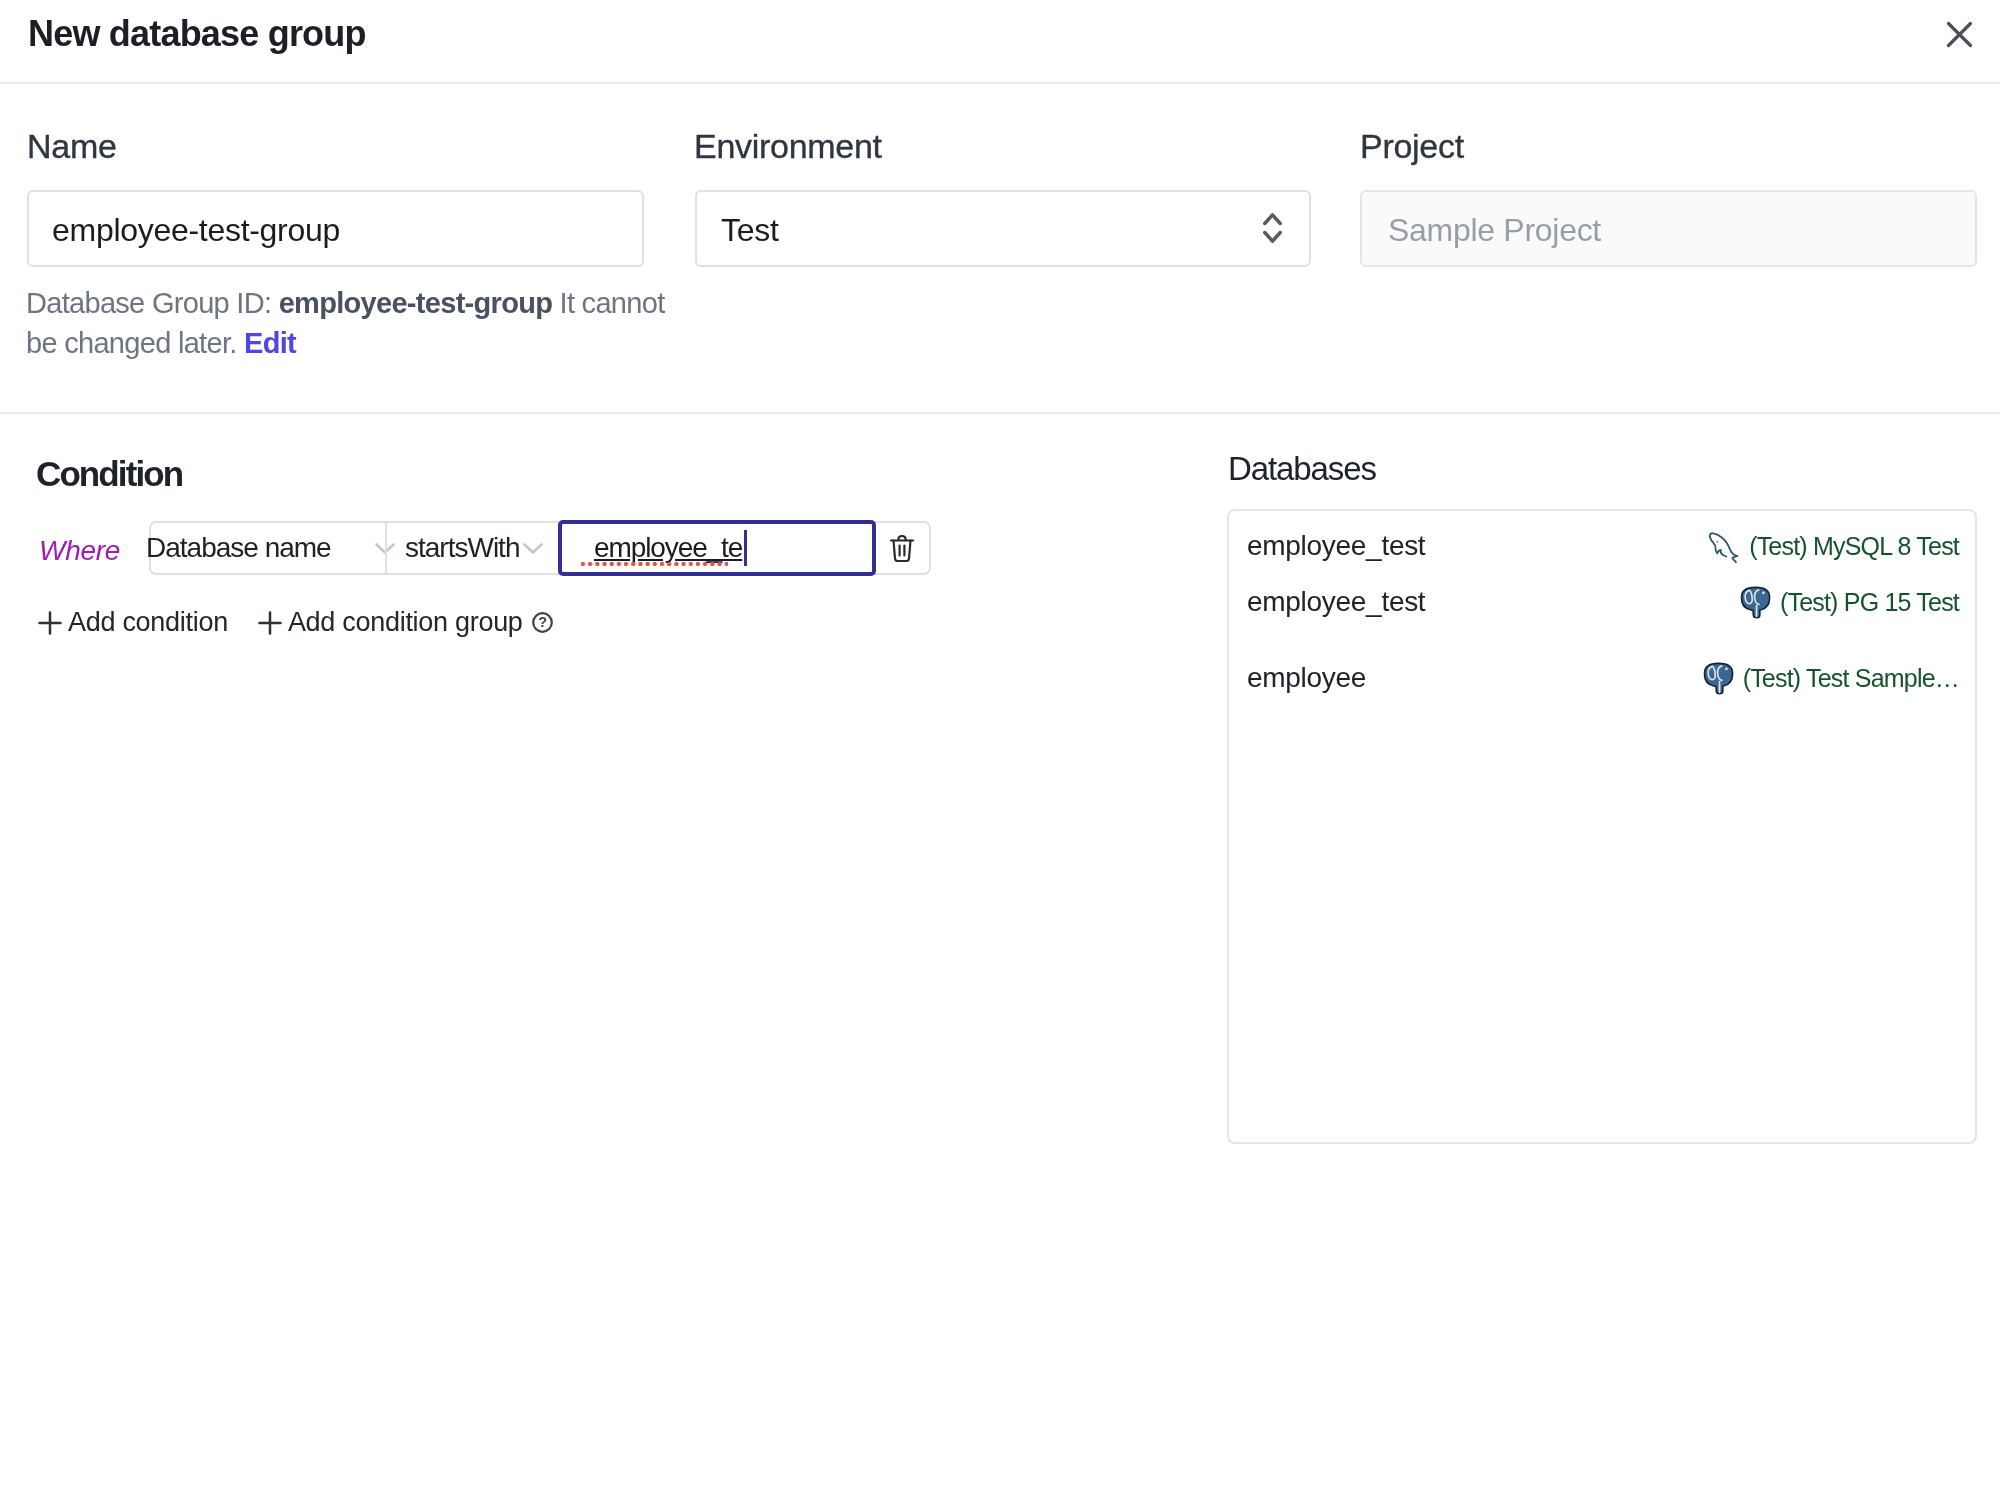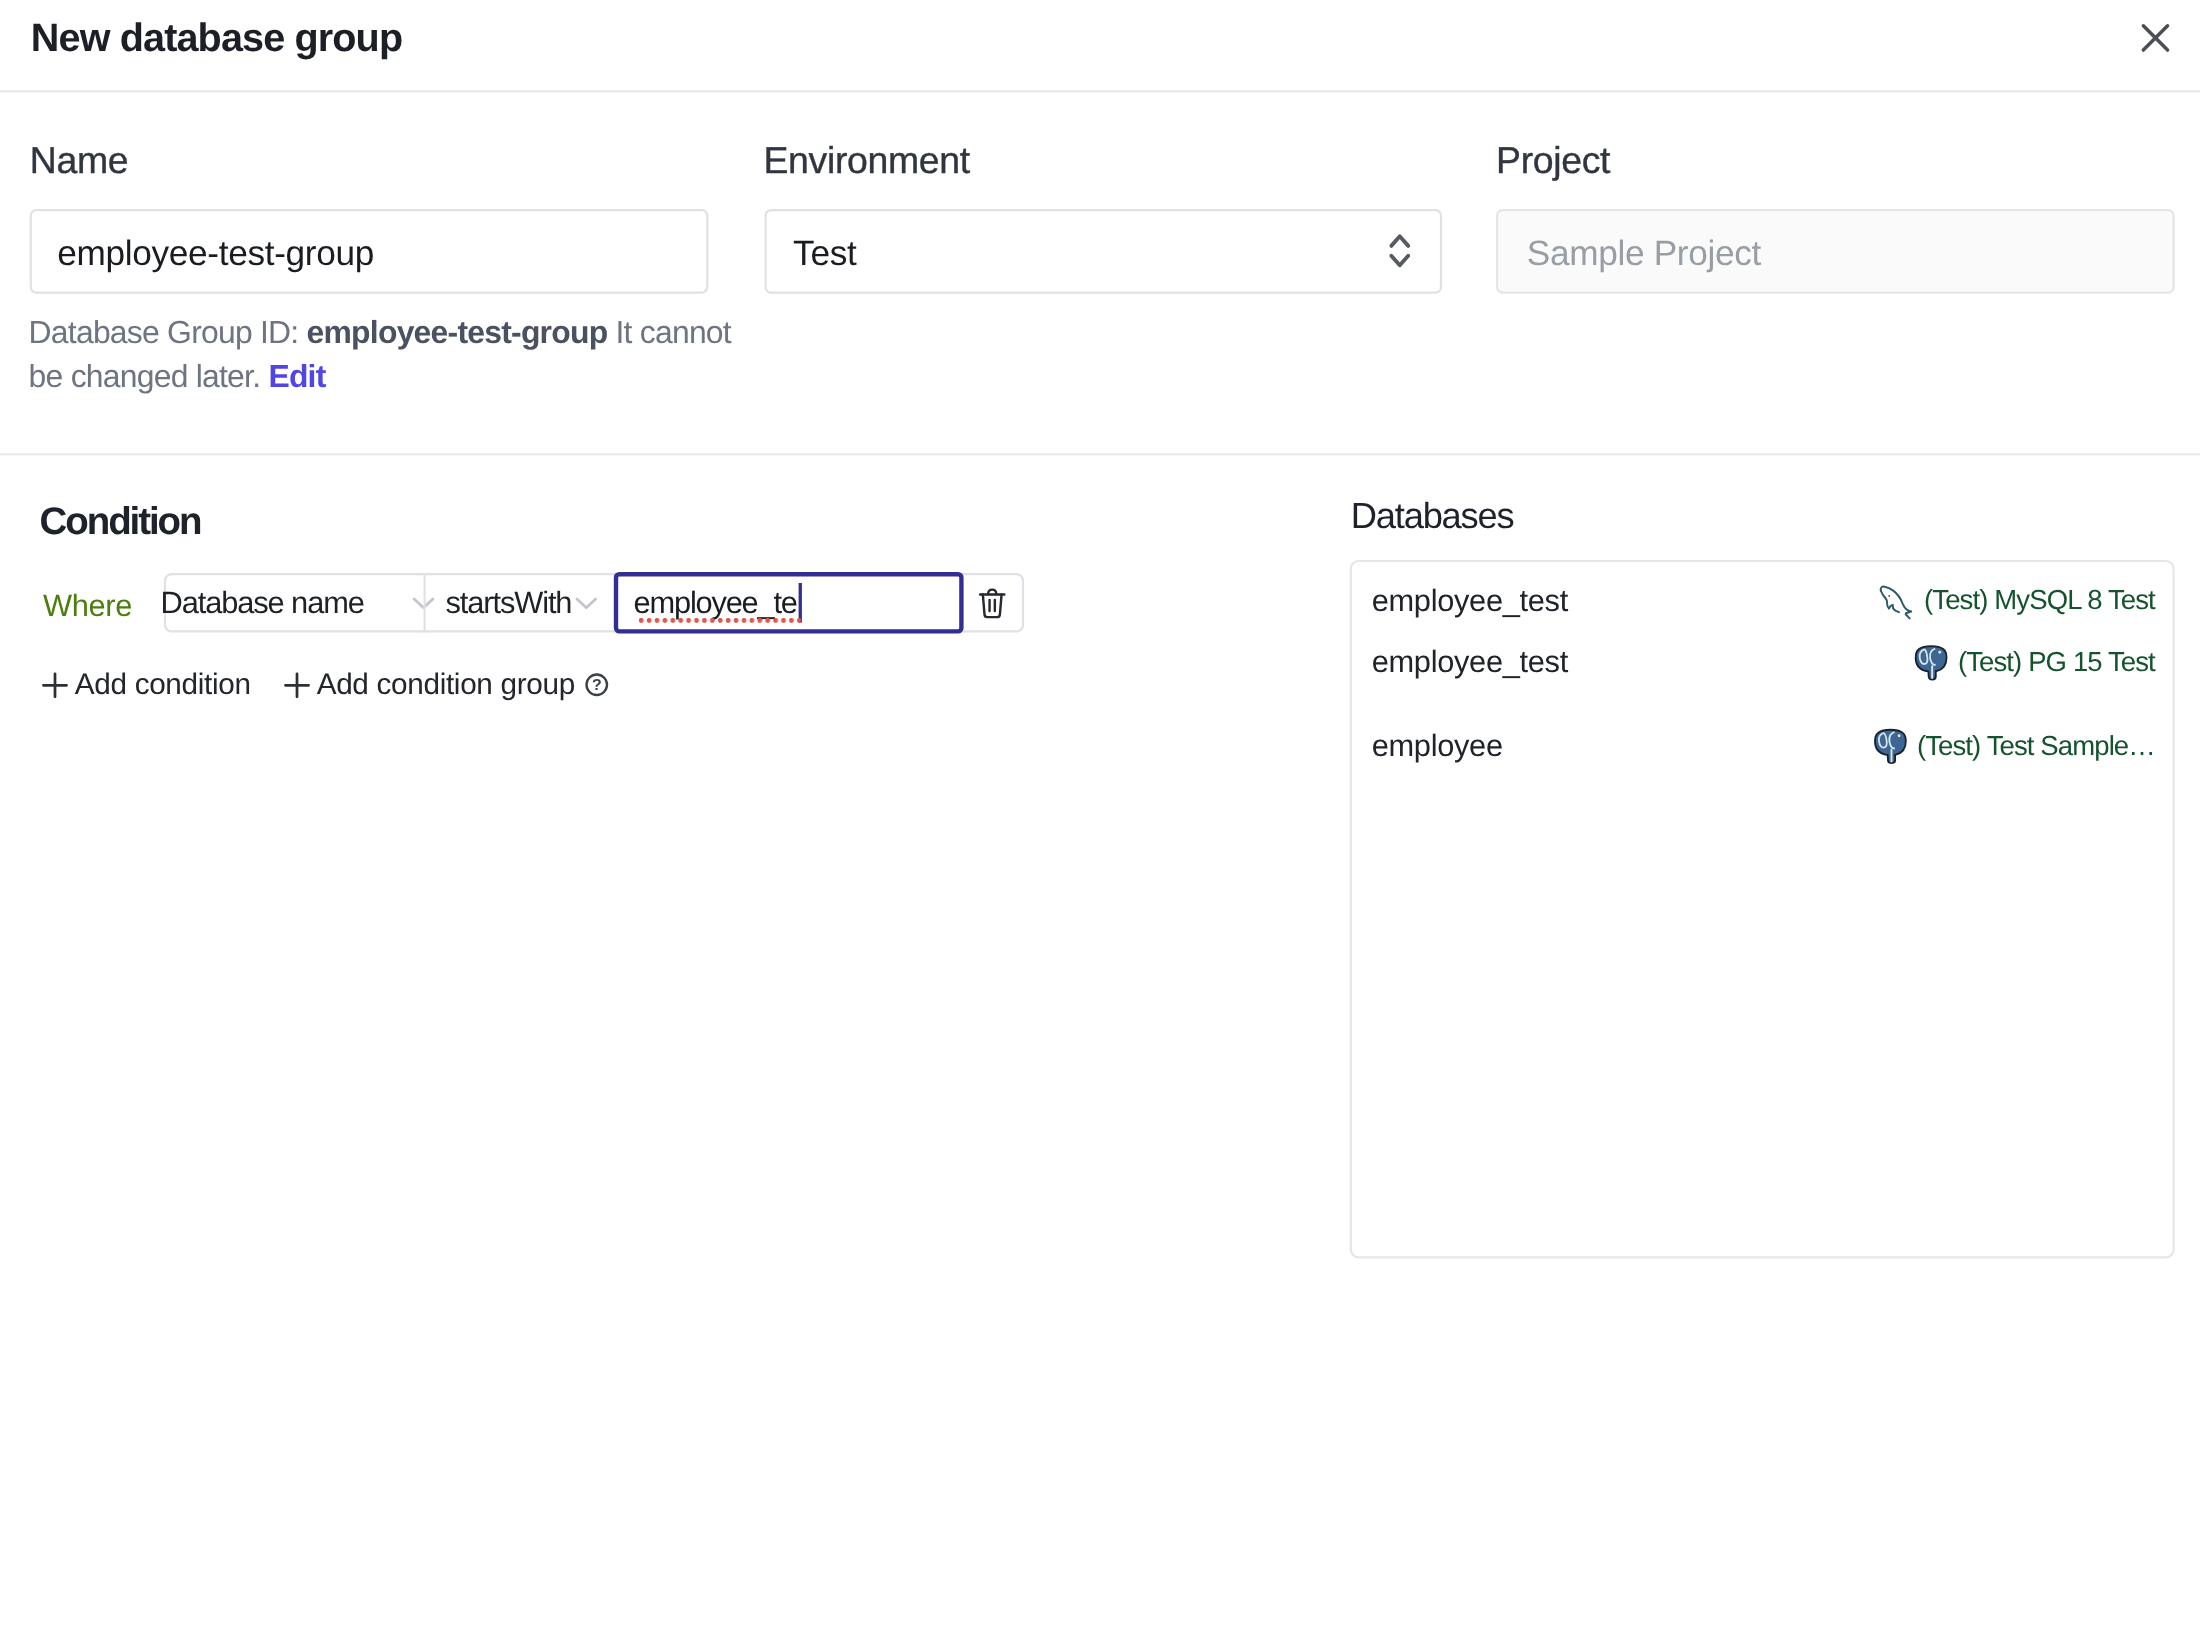--- a/index.html
+++ b/index.html
@@ -20,28 +20,28 @@
 #inpProj { background:#fafafa; border-color:#e4e5e9; color:#989ea6; }
 
 
 #helper { left:26px; top:283px; font-size:29px; line-height:40px; color:#6e7582; letter-spacing:-0.7px; }
 #helper b { font-weight:700; color:#4a5160; }
 #helper .edit { color:#4f46e5; font-weight:700; }
 
 #divider2 { left:0; top:412px; width:2000px; height:2px; background:#e9eaed; }
 
 #condH { left:36px; top:450px; font-size:35px; line-height:48px; font-weight:700; color:#1e222a; letter-spacing:-1.9px; }
-#whereLbl { left:39px; top:531px; font-size:28px; line-height:40px; color:#4d7c0f; }
+#whereLbl { left:39px; top:531px; font-size:28px; line-height:40px; color:#a21caf;font-style:italic; }
 
 
 #grp { left:149px; top:521px; width:782px; height:54px; border:2px solid #e0e1e6; border-radius:7px; background:#fff; }
 .seg { top:523px; height:50px; display:flex; align-items:center; font-size:28px; color:#1e2126; white-space:nowrap; letter-spacing:-1px; }
 #segdiv { left:385px; top:521px; width:2px; height:54px; background:#e0e1e6; }
 #focusInp { left:558px; top:520px; width:318px; height:56px; background:#fff; border:4px solid #332f92; border-radius:5px; display:flex; align-items:center; font-size:28px; color:#191c21; }
-#focusInp .txt { margin-left:14px; letter-spacing:-1.1px; }
+#focusInp .txt { margin-left:32px; letter-spacing:-1.1px;text-decoration:underline; }
 #caret { display:inline-block; width:3px; height:36px; background:#332f92; margin-left:2px; }
 #squig { left:580px; top:561px; width:148px; height:6px; background-image:radial-gradient(circle at 2.9px 3px, #dc584d 1.9px, rgba(221,89,78,0) 2.5px); background-size:7.2px 6px; background-repeat:repeat-x; }
 
 
 .addrow { top:598px; height:49px; display:flex; align-items:center; font-size:27px; color:#23262c; }
 
 
 #dbH { left:1228px; top:445px; font-size:33px; line-height:48px; font-weight:400; color:#1e222a; letter-spacing:-1.1px; }
 #panel { left:1227px; top:509px; width:750px; height:635px; border:2px solid #e5e6ea; border-radius:8px; background:#fff; overflow:hidden; }
 .ph { height:57px; background:#f5f5f7; border-bottom:2px solid #e7e8eb; display:flex; align-items:center; padding:0 22px 0 18px; font-size:30px; font-weight:700; color:#22252b; letter-spacing:0.5px; }

